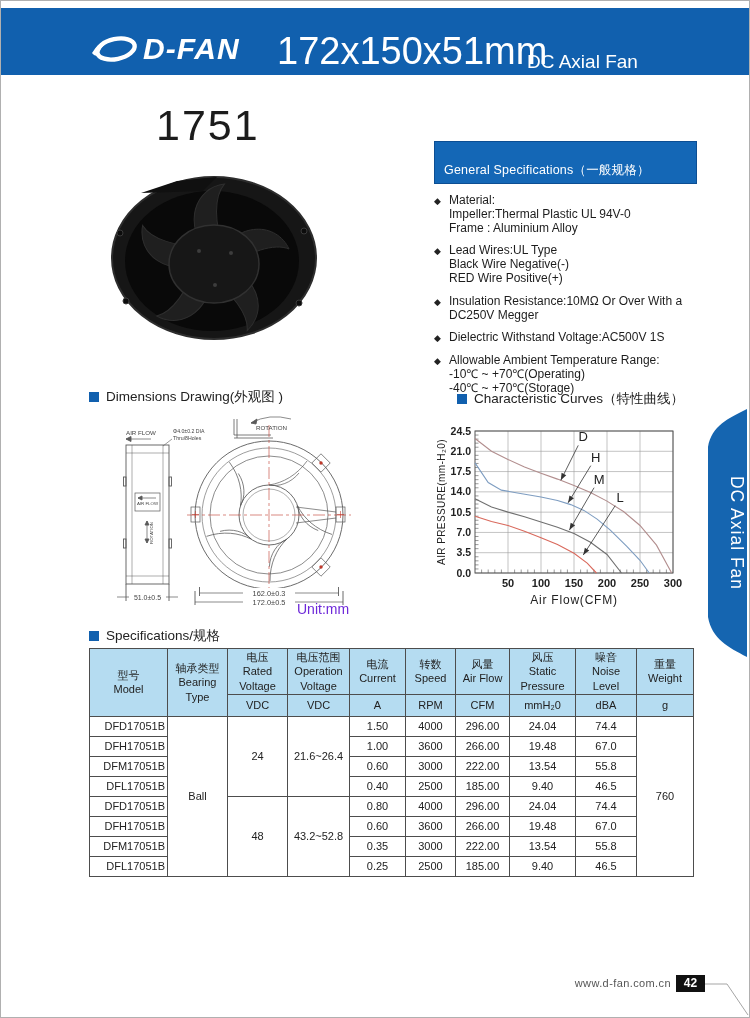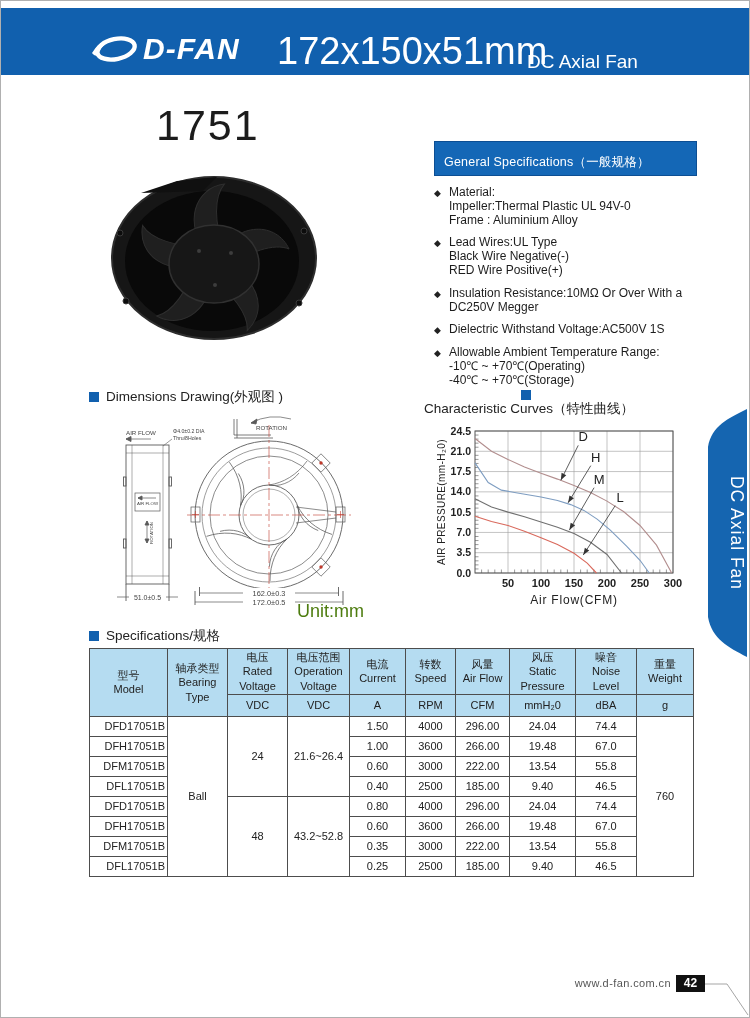--- a/index.html
+++ b/index.html
@@ -10,32 +10,32 @@
   .logo-wrap{position:absolute;left:88px;top:24px;display:flex;align-items:center;}
   .logo-text{color:#fff;font-size:30px;font-weight:bold;font-style:italic;letter-spacing:1px;margin-left:4px;}
   .banner-title{position:absolute;left:276px;top:22px;color:#fff;font-size:38px;font-weight:400;letter-spacing:0px;white-space:nowrap;}
   .banner-sub{position:absolute;left:526px;top:43px;color:#fff;font-size:19px;font-weight:400;white-space:nowrap;}
   
   .model-number{position:absolute;left:155px;top:100px;font-size:43px;color:#1c1c1c;letter-spacing:2px;}
   .fan-photo{position:absolute;left:106px;top:170px;}
   
   .gs{position:absolute;left:433px;top:140px;width:263px;}
   .gs-bar{background:#1467b6;border:1px solid #0c4e93;color:#fff;font-size:12.5px;
-          padding:12px 0 4px 9px;letter-spacing:.2px;}
+          padding:20px 0 4px 9px;letter-spacing:.2px;}
   .gs-list{margin-top:10px;}
   .gs-item{margin-bottom:9px;color:#1d1d1d;font-size:12px;line-height:13.8px;}
   .gs-line{padding-left:15px;}
   .gs-line.first{position:relative;padding-left:15px;}
   .gs-bullet{position:absolute;left:0;top:1px;font-size:9px;color:#222;}
   
   .sec-head{position:absolute;font-size:13.5px;color:#222;display:flex;align-items:center;white-space:nowrap;}
   .sec-square{width:10px;height:10px;background:#1160ae;margin-right:7px;display:inline-block;}
   
   .dim-svg{position:absolute;left:92px;top:408px;}
-  .unit-label{position:absolute;left:296px;top:600px;font-size:18px;color:#4d7c0f;}
+  .unit-label{position:absolute;left:296px;top:600px;font-size:14px;color:#6d28d9;}
   .chart-svg{position:absolute;left:434px;top:416px;}
   svg text{font-family:"Liberation Sans",sans-serif;}
   
   table.spec{position:absolute;left:88px;top:647px;width:604px;border-collapse:collapse;
              font-size:11px;color:#222;table-layout:fixed;}
   table.spec th,table.spec td{border:1px solid #4d4d4d;text-align:center;padding:1px 2px;}
   table.spec thead th{background:#b5dcf1;font-weight:normal;line-height:1.3;}
   table.spec .hdr-main{height:41px;}
   table.spec .hdr-unit{height:22px;padding-left:26px;}
   table.spec tbody td{height:17px;}
@@ -122,21 +122,21 @@
           <div class="gs-line">-10℃ ~ +70℃(Operating)</div>
           <div class="gs-line">-40℃ ~ +70℃(Storage)</div>
         </div>
       </div>
   </div>
 
   <div class="sec-head" style="left:88px;top:387px;">
     <span class="sec-square"></span>
     <span>Dimensions Drawing(外观图 )</span>
   </div>
-  <div class="sec-head" style="left:423px;top:389px;flex-direction:column;">
+  <div class="sec-head" style="left:456px;top:389px;">
     <span class="sec-square"></span>
     <span>Characteristic Curves（特性曲线）</span>
   </div>
   <div class="sec-head" style="left:88px;top:626px;">
     <span class="sec-square"></span>
     <span>Specifications/规格</span>
   </div>
 
   <svg class="dim-svg" width="345" height="200" viewBox="0 0 345 200">
     <g stroke="#5a5a5a" stroke-width="0.9" fill="none">

